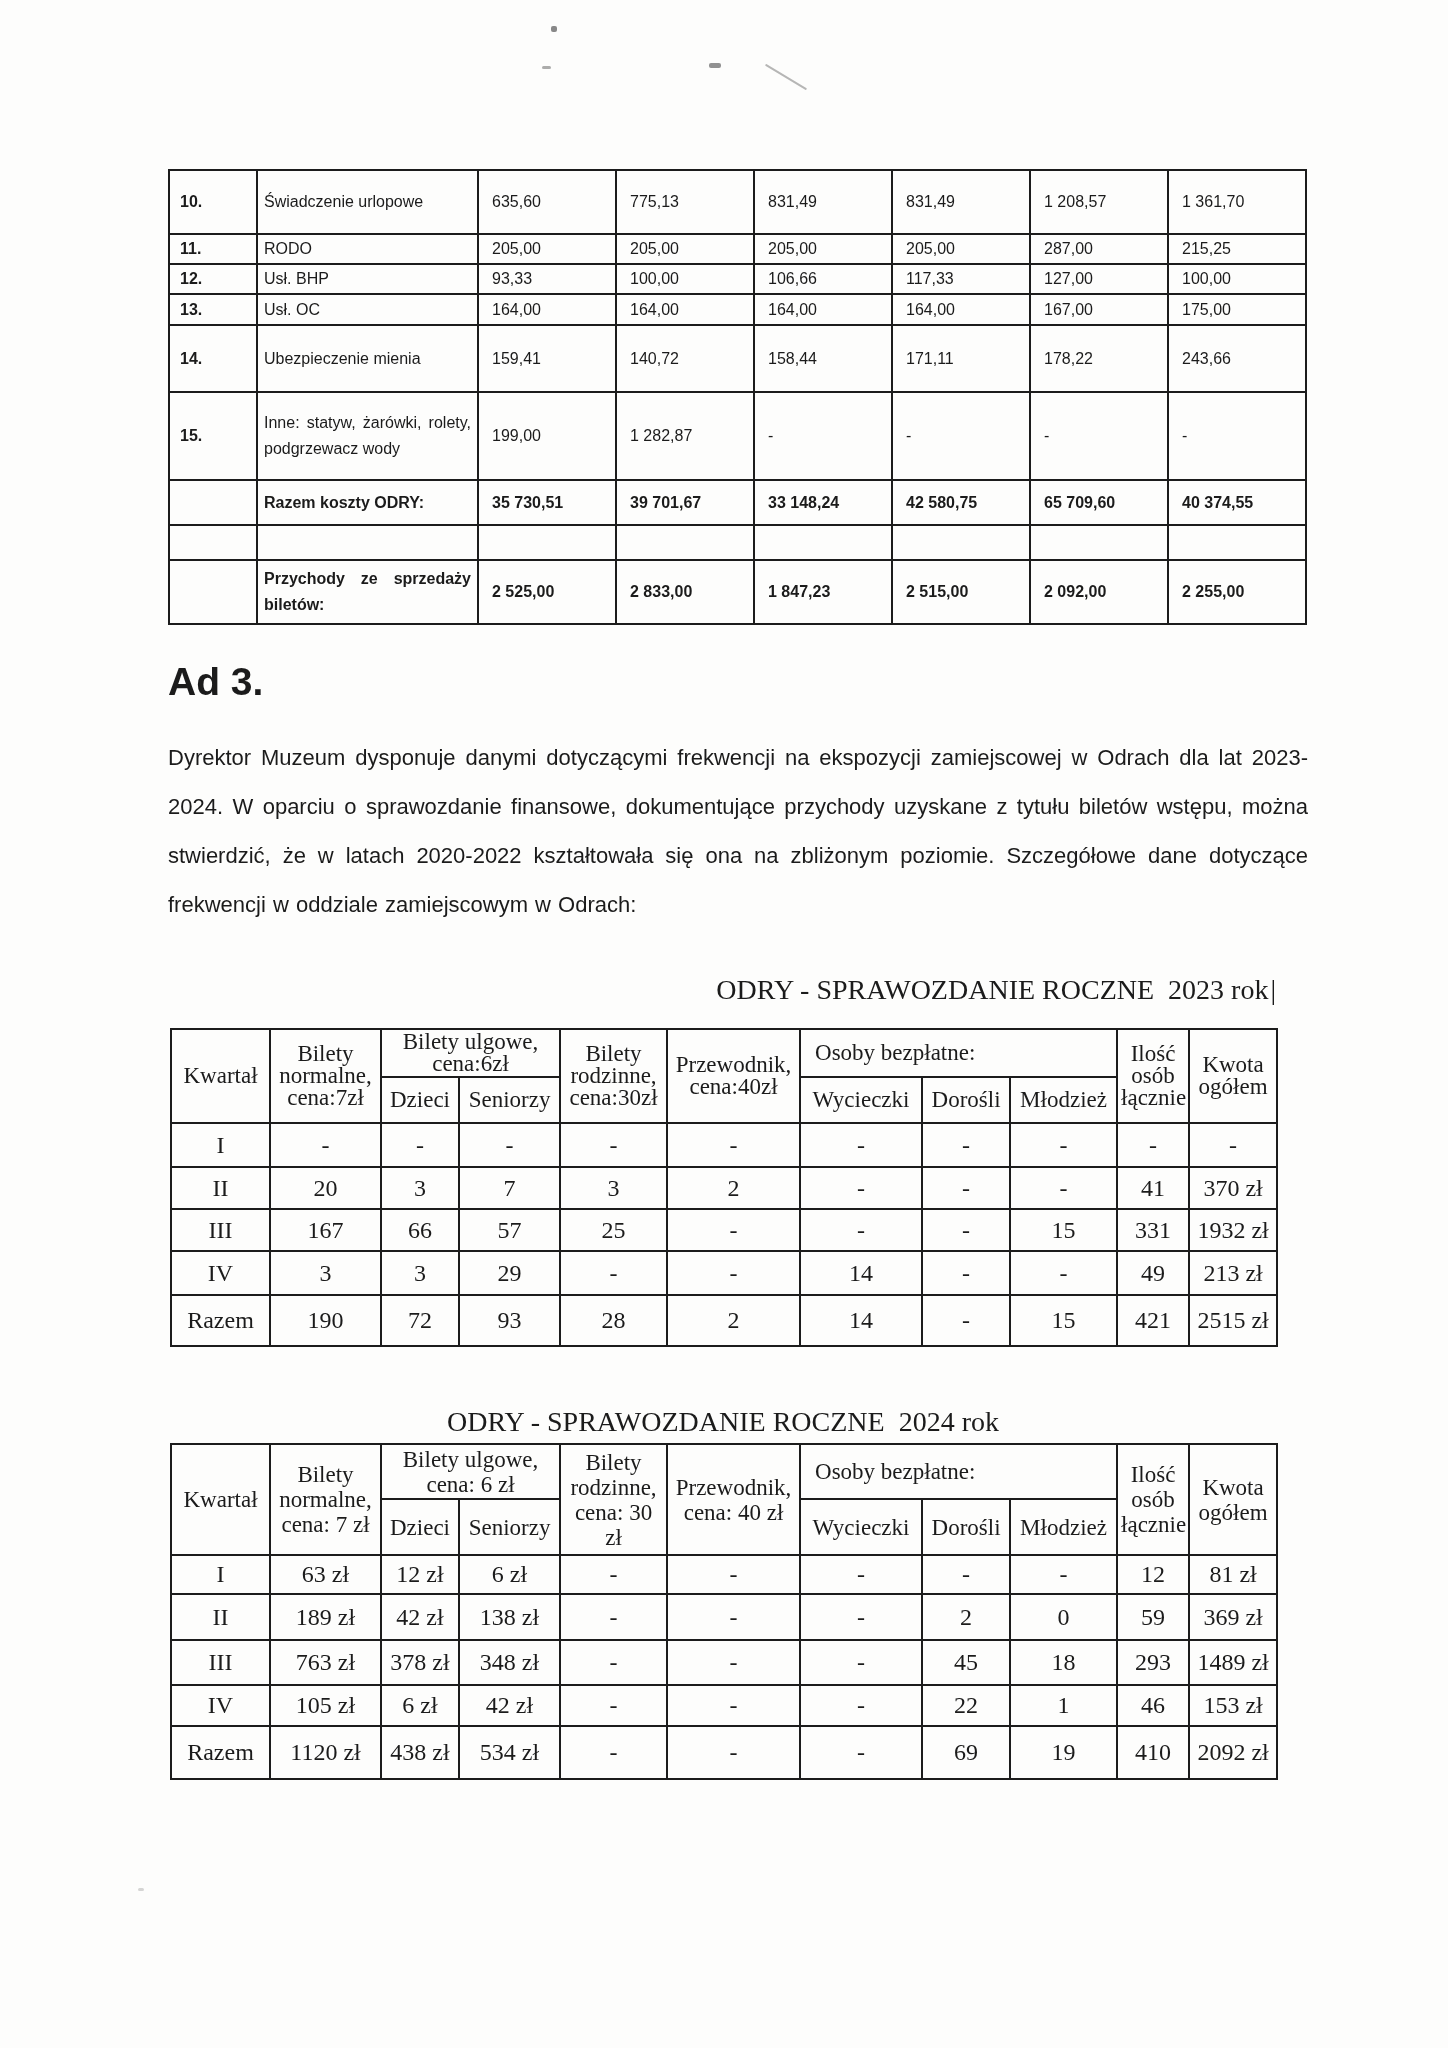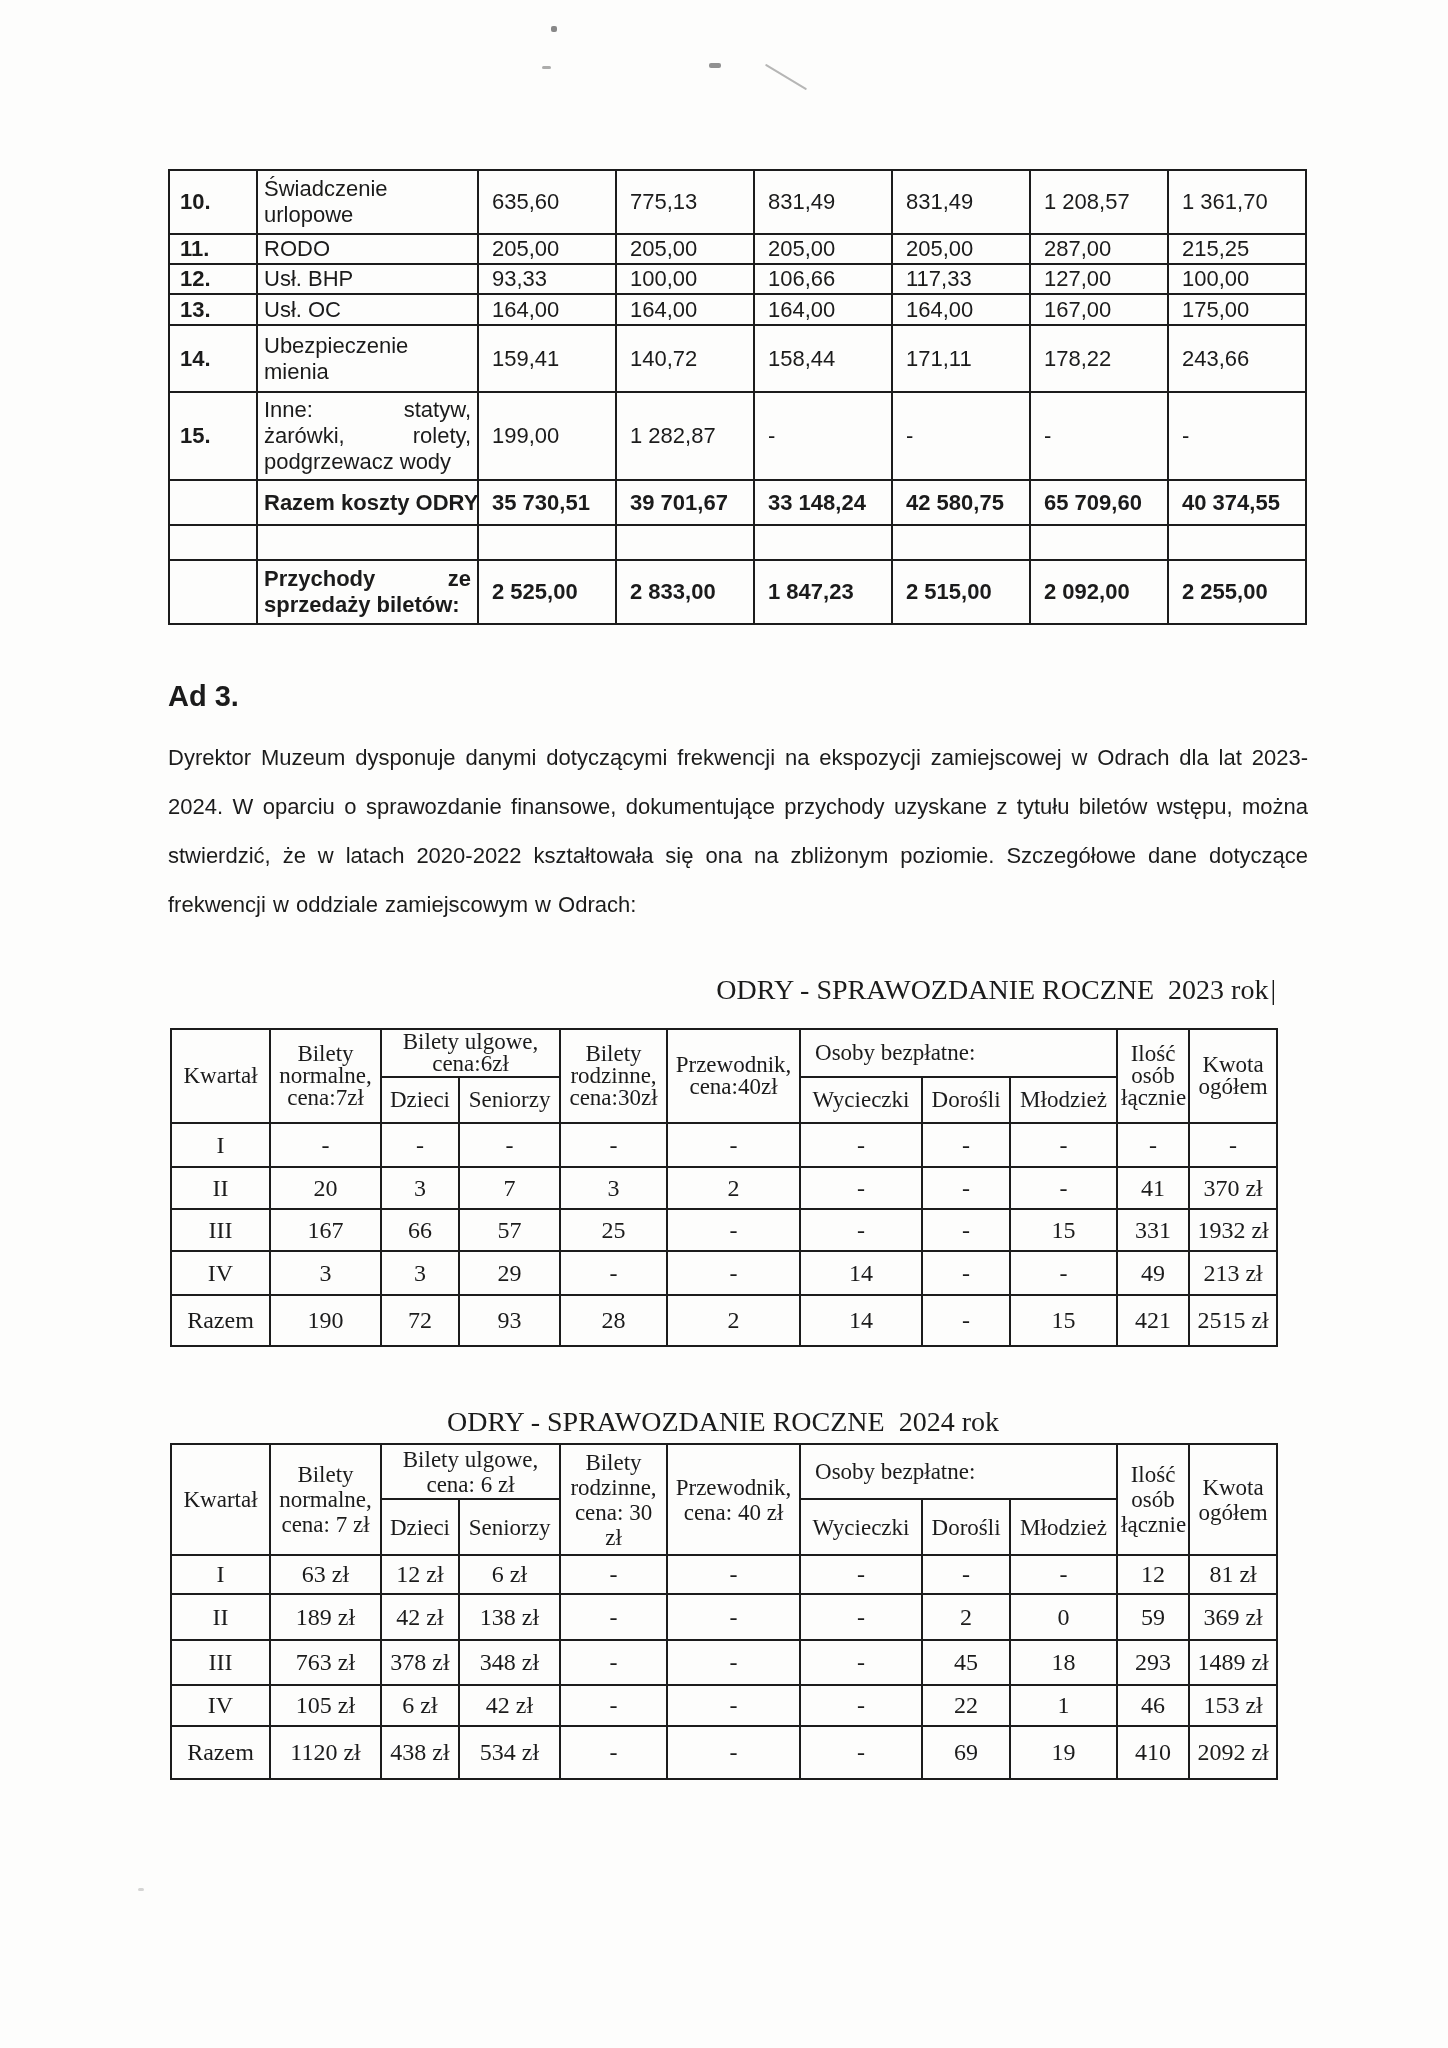--- a/index.html
+++ b/index.html
@@ -14,21 +14,21 @@
   .a1{left:551px;top:26px;width:6px;height:6px;opacity:.65;}
   .a2{left:542px;top:66px;width:9px;height:3px;opacity:.45;}
   .a3{left:709px;top:63px;width:12px;height:5px;opacity:.6;}
   .a4{left:762px;top:76px;width:48px;height:2px;opacity:.4;transform:rotate(31deg);}
   .a5{left:138px;top:1888px;width:6px;height:3px;opacity:.22;}
 
   
   table{border-collapse:collapse;table-layout:fixed;}
   .costs{
     position:absolute;left:168px;top:169px;width:1137px;
-    font-size:22px;line-height:26px;
+    font-size:16px;line-height:26px;
   }
   .costs td{
     border:2px solid #1c1c1c;vertical-align:middle;
     padding:1px 6px;overflow:hidden;
   }
   .costs td.c-num{font-weight:bold;padding-left:10px;}
   .costs td.c-label{text-align:justify;padding:1px 6px;}
   .costs td.c-label.nowrap{white-space:nowrap;}
   .costs td.c-val{padding-left:13px;}
   .costs tr.bold td{font-weight:bold;}
@@ -37,22 +37,22 @@
   .costs tbody tr:nth-child(3){height:30px;}
   .costs tbody tr:nth-child(4){height:31px;}
   .costs tbody tr:nth-child(5){height:67px;}
   .costs tbody tr:nth-child(6){height:88px;}
   .costs tbody tr:nth-child(7){height:45px;}
   .costs tbody tr:nth-child(8){height:35px;}
   .costs tbody tr:nth-child(9){height:64px;}
 
   
   .heading{
-    position:absolute;left:168px;top:680px;
-    font-size:29px;font-weight:bold;
+    position:absolute;left:168px;top:660px;
+    font-size:39px;font-weight:bold;
   }
   .paragraph{
     position:absolute;left:168px;top:733px;width:1140px;
     font-size:22px;line-height:49px;text-align:justify;
     word-spacing:1px;
   }
 
   
   .rtitle{
     position:absolute;left:170px;width:1106px;text-align:center;

